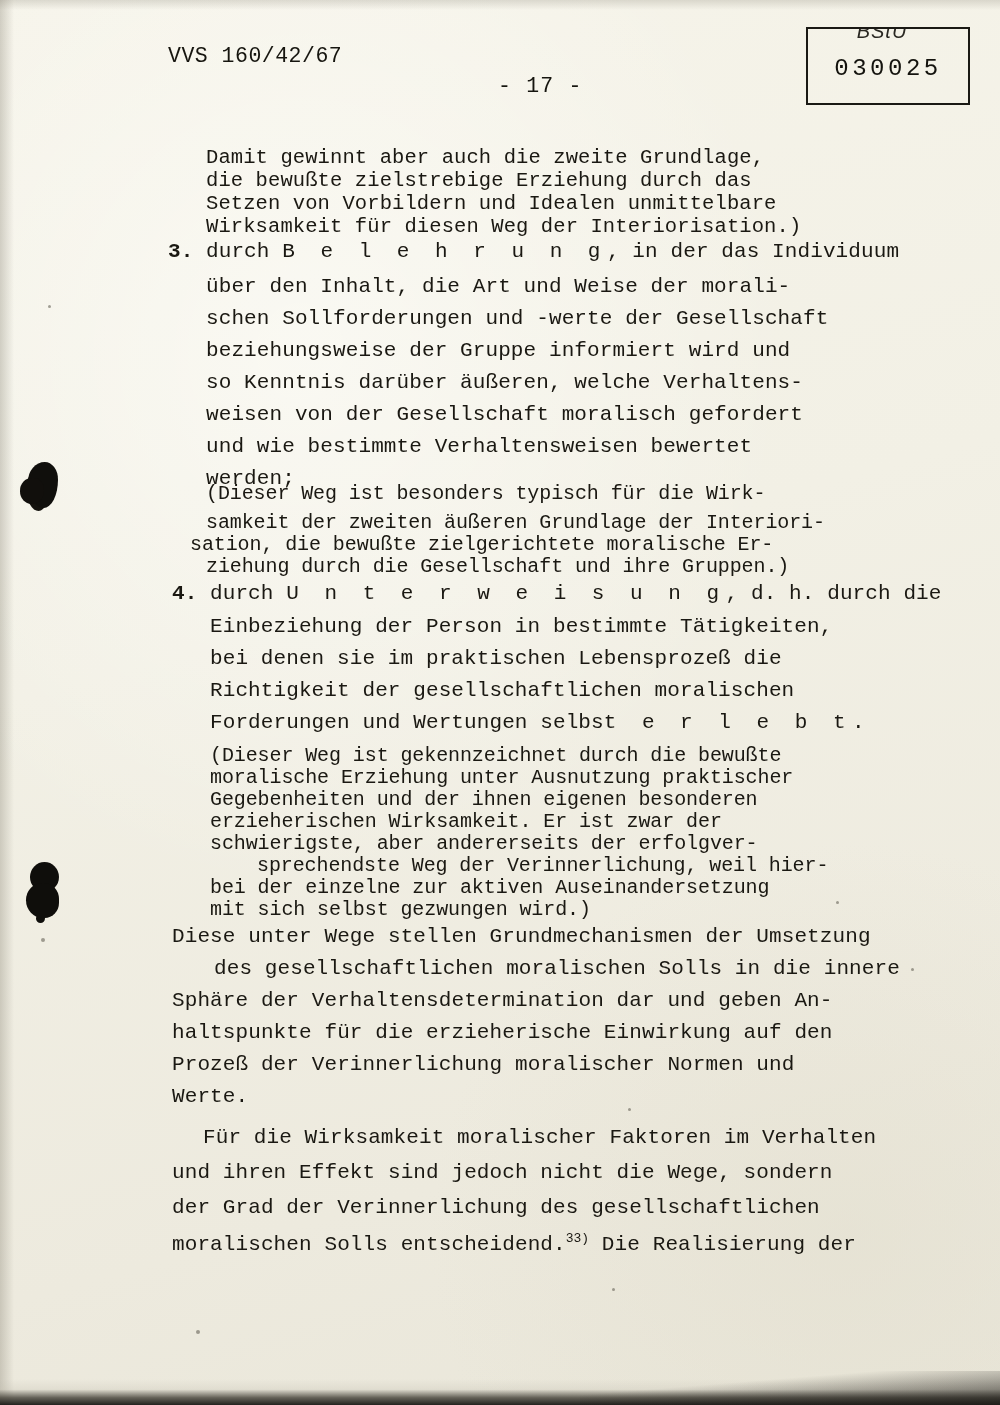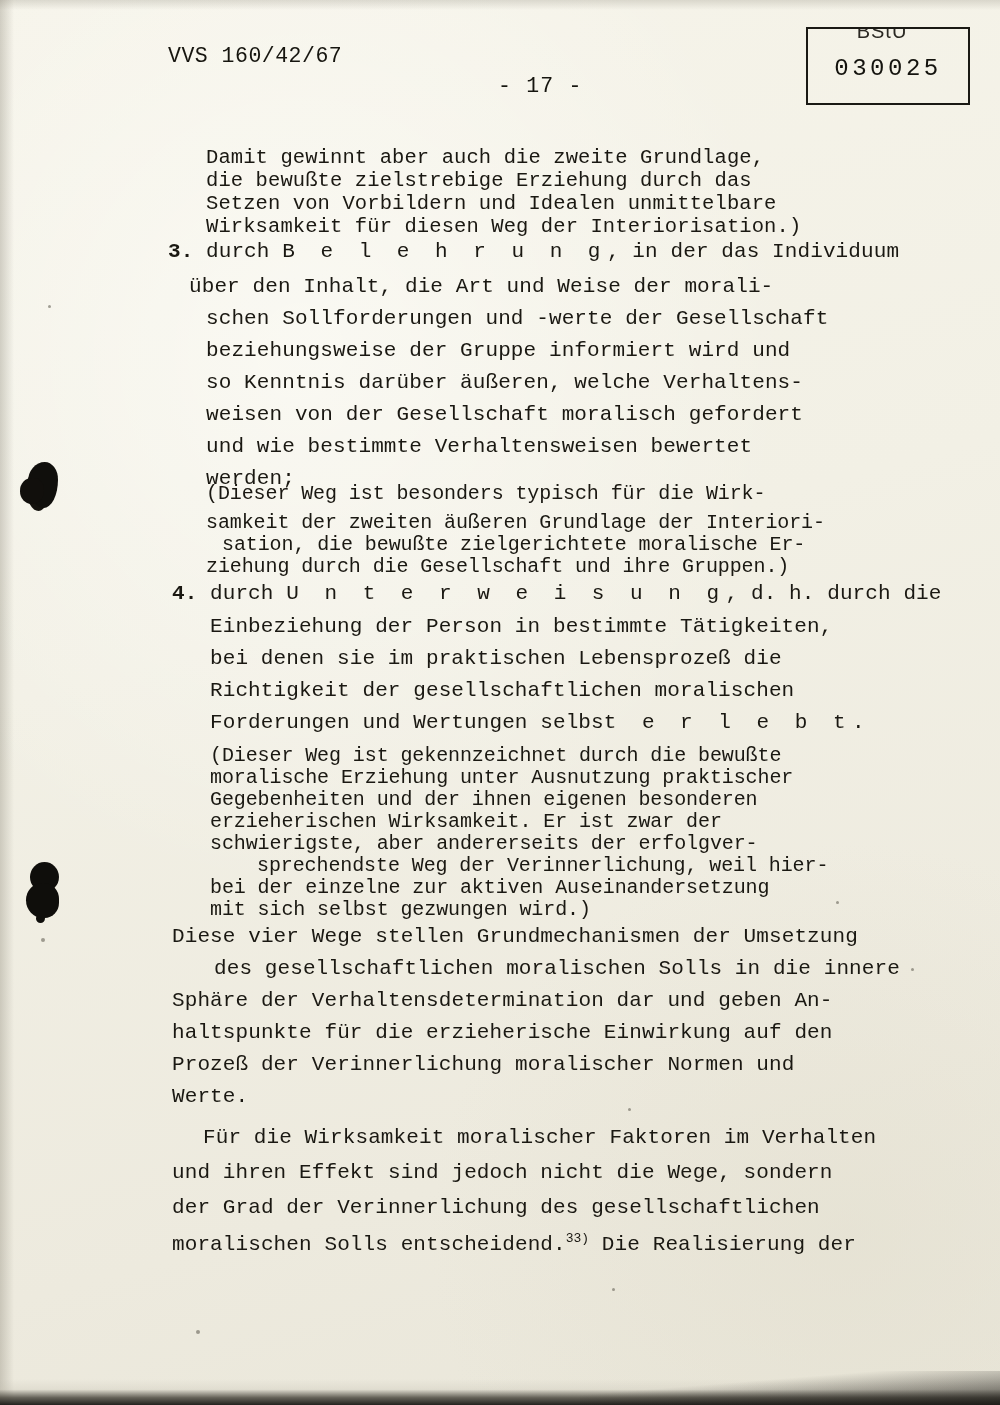--- a/index.html
+++ b/index.html
@@ -96,20 +96,21 @@
   }
   .archive-stamp .stamp-agency {
     position: absolute;
     top: -9px;
     left: 0; right: 12px;
     text-align: center;
     font-size: 20px;
     letter-spacing: 1px;
     color: #2a2822;
     font-family: "Liberation Sans", sans-serif;
+    font-style: italic;
   }
   .archive-stamp .stamp-number {
     position: absolute;
     top: 26px;
     left: 0; right: 0;
     text-align: center;
     font-size: 24px;
     letter-spacing: 3.5px;
     color: #14130e;
   }
@@ -208,51 +209,51 @@
   <div class="body">
 
     <div class="tx lead" style="left:206px; top:146px;">Damit gewinnt aber auch die zweite Grundlage,</div>
     <div class="tx lead" style="left:206px; top:169px;">die bewußte zielstrebige Erziehung durch das</div>
     <div class="tx lead" style="left:206px; top:192px;">Setzen von Vorbildern und Idealen unmittelbare</div>
     <div class="tx lead" style="left:206px; top:215px;">Wirksamkeit für diesen Weg der Interiorisation.)</div>
 
     <div class="tx main num-marker" style="left:168px; top:240px;">3.</div>
     <div class="tx main" style="left:206px; top:240px;"><span>durch </span><span class="spaced">B e l e h r u n g</span><span>, in der das Individuum</span></div>
 
-    <div class="tx main" style="left:189px; top:275px;">über den Inhalt, die Art und Weise der morali-</div>
+    <div class="tx main" style="left:206px; top:275px;">über den Inhalt, die Art und Weise der morali-</div>
     <div class="tx main" style="left:206px; top:307px;">schen Sollforderungen und -werte der Gesellschaft</div>
     <div class="tx main" style="left:206px; top:339px;">beziehungsweise der Gruppe informiert wird und</div>
     <div class="tx main" style="left:206px; top:371px;">so Kenntnis darüber äußeren, welche Verhaltens-</div>
     <div class="tx main" style="left:206px; top:403px;">weisen von der Gesellschaft moralisch gefordert</div>
     <div class="tx main" style="left:206px; top:435px;">und wie bestimmte Verhaltensweisen bewertet</div>
     <div class="tx main" style="left:206px; top:467px;">werden;</div>
 
     <div class="tx tight" style="left:206px; top:482px;">(Dieser Weg ist besonders typisch für die Wirk-</div>
     <div class="tx tight" style="left:206px; top:511px;">samkeit der zweiten äußeren Grundlage der Interiori-</div>
-    <div class="tx tight" style="left:222px; top:533px;">sation, die bewußte zielgerichtete moralische Er-</div>
+    <div class="tx tight" style="left:190px; top:533px;">sation, die bewußte zielgerichtete moralische Er-</div>
     <div class="tx tight" style="left:206px; top:555px;">ziehung durch die Gesellschaft und ihre Gruppen.)</div>
 
     <div class="tx main num-marker" style="left:172px; top:582px;">4.</div>
     <div class="tx main" style="left:210px; top:582px;"><span>durch </span><span class="spaced">U n t e r w e i s u n g</span><span>, d. h. durch die</span></div>
 
     <div class="tx main" style="left:210px; top:615px;">Einbeziehung der Person in bestimmte Tätigkeiten,</div>
     <div class="tx main" style="left:210px; top:647px;">bei denen sie im praktischen Lebensprozeß die</div>
     <div class="tx main" style="left:210px; top:679px;">Richtigkeit der gesellschaftlichen moralischen</div>
     <div class="tx main" style="left:210px; top:711px;"><span>Forderungen und Wertungen selbst  </span><span class="spaced">e r l e b t</span><span>.</span></div>
 
     <div class="tx tight" style="left:210px; top:744px;">(Dieser Weg ist gekennzeichnet durch die bewußte</div>
     <div class="tx tight" style="left:210px; top:766px;">moralische Erziehung unter Ausnutzung praktischer</div>
     <div class="tx tight" style="left:210px; top:788px;">Gegebenheiten und der ihnen eigenen besonderen</div>
     <div class="tx tight" style="left:210px; top:810px;">erzieherischen Wirksamkeit. Er ist zwar der</div>
     <div class="tx tight" style="left:210px; top:832px;">schwierigste, aber andererseits der erfolgver-</div>
     <div class="tx tight" style="left:210px; top:854px;margin-left:47px;">sprechendste Weg der Verinnerlichung, weil hier-</div>
     <div class="tx tight" style="left:210px; top:876px;">bei der einzelne zur aktiven Auseinandersetzung</div>
     <div class="tx tight" style="left:210px; top:898px;">mit sich selbst gezwungen wird.)</div>
 
-    <div class="tx main" style="left:172px; top:925px;">Diese vier Wege stellen Grundmechanismen der Umsetzung</div>
+    <div class="tx main" style="left:172px; top:925px;">Diese unter Wege stellen Grundmechanismen der Umsetzung</div>
     <div class="tx main" style="left:172px; top:957px;margin-left:42px;">des gesellschaftlichen moralischen Solls in die innere</div>
     <div class="tx main" style="left:172px; top:989px;">Sphäre der Verhaltensdetermination dar und geben An-</div>
     <div class="tx main" style="left:172px; top:1021px;">haltspunkte für die erzieherische Einwirkung auf den</div>
     <div class="tx main" style="left:172px; top:1053px;">Prozeß der Verinnerlichung moralischer Normen und</div>
     <div class="tx main" style="left:172px; top:1085px;">Werte.</div>
 
     <div class="tx main" style="left:172px; top:1126px;margin-left:31px;">Für die Wirksamkeit moralischer Faktoren im Verhalten</div>
     <div class="tx main" style="left:172px; top:1161px;">und ihren Effekt sind jedoch nicht die Wege, sondern</div>
     <div class="tx main" style="left:172px; top:1196px;">der Grad der Verinnerlichung des gesellschaftlichen</div>
     <div class="tx main" style="left:172px; top:1231px;"><span>moralischen Solls entscheidend.</span><span class="fnote">33)</span><span> Die Realisierung der</span></div>

